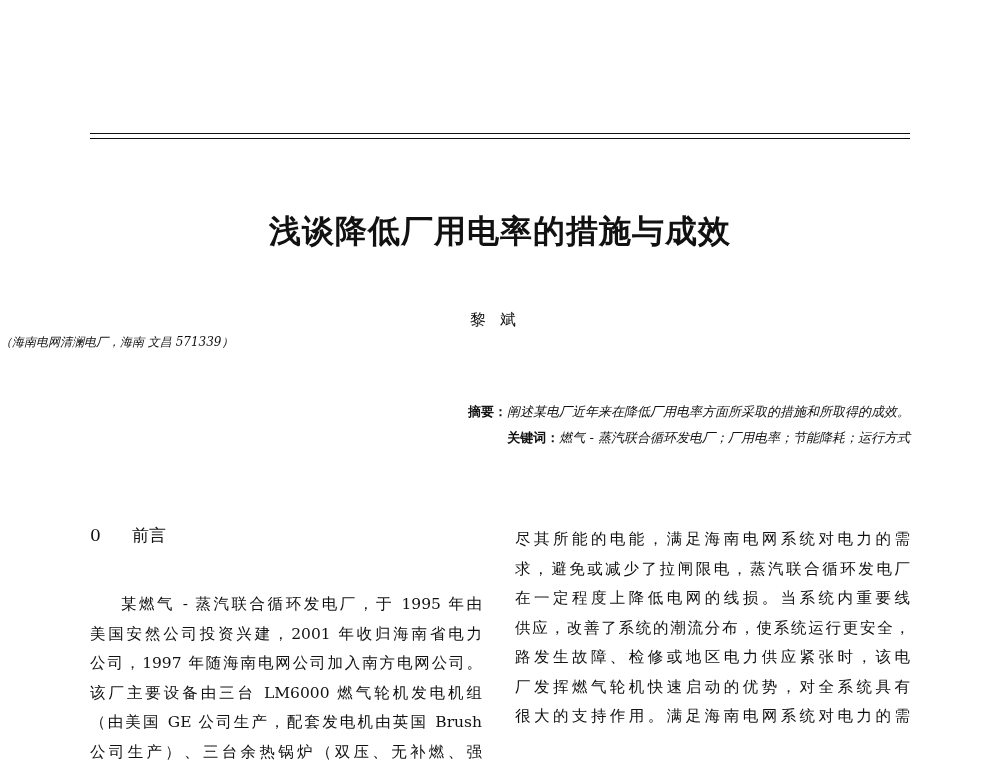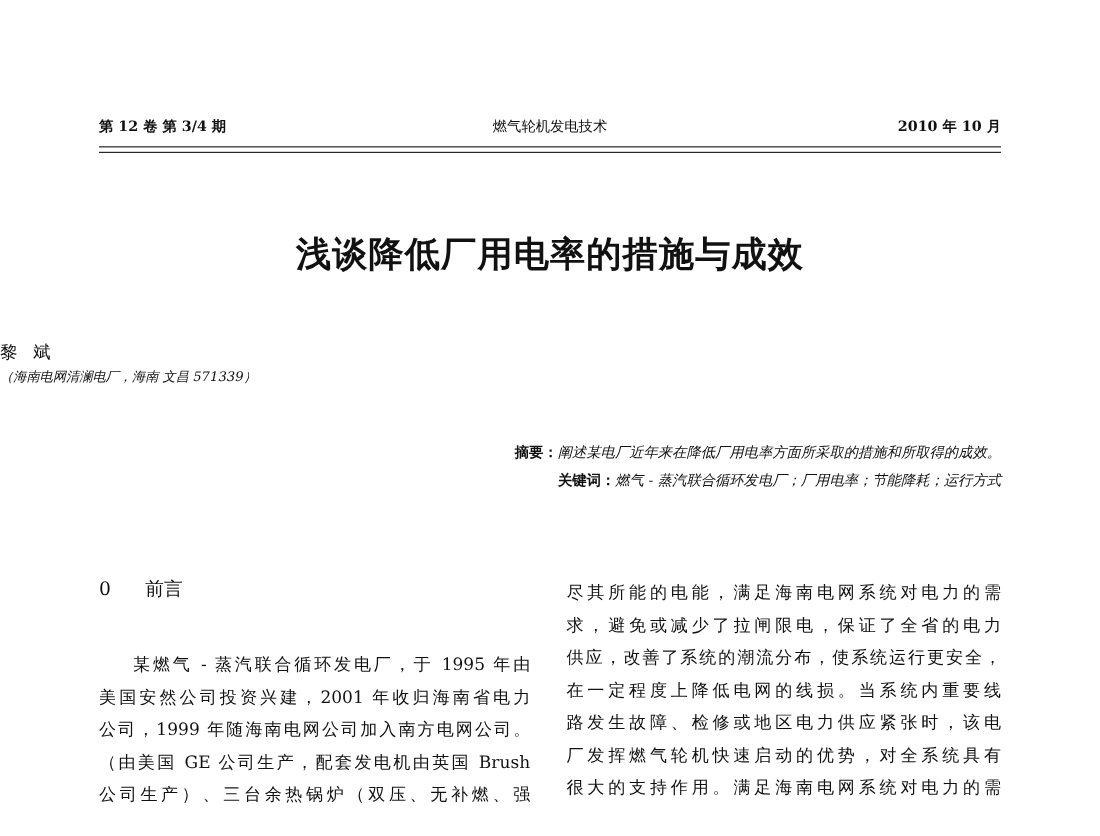--- a/index.html
+++ b/index.html
@@ -8,43 +8,38 @@
   .page { position:absolute; left:0; top:0; width:1000px; height:760px; }
   .hdr { position:absolute; top:106px; left:90px; width:820px; height:20px;
          font-size:13px; font-weight:bold; }
   .hdr .l { position:absolute; left:0; top:0; }
   .hdr .c { position:absolute; left:0; width:820px; text-align:center; top:0; font-weight:normal; }
   .hdr .r { position:absolute; right:0; top:0; }
   .rule1 { position:absolute; left:90px; width:820px; top:133px; height:0; border-top:1.5px solid #111; }
   .rule2 { position:absolute; left:90px; width:820px; top:138px; height:0; border-top:1.5px solid #111; }
   .title { position:absolute; top:210px; left:0; width:1000px; text-align:center;
            font-family:"DejaVu Sans","Liberation Sans",sans-serif; font-size:32px; font-weight:bold; letter-spacing:1px; }
-  .author { position:absolute; top:310px; left:0; width:1000px; font-size:16px; letter-spacing:14px; }
+  .author { position:absolute; top:310px; left:0; width:1000px; text-align:center; font-size:16px; letter-spacing:14px; }
   .affil { position:absolute; top:334px; left:0; width:1000px; text-align:left; font-size:12px; font-style:italic; }
   .abs { position:absolute; left:90px; top:399px; width:820px; font-size:13px; line-height:26px;text-align:right; }
   .abs .lbl { font-weight:bold; font-family:"DejaVu Sans","Liberation Sans",sans-serif; }
   .abs .txt { font-style:italic; }
   .sec { position:absolute; left:90px; top:524px; font-size:17px; }
   .sec .num { display:inline-block; width:42px; }
   .col { position:absolute; font-size:15.5px; line-height:29.5px; text-align:justify; }
   .colL { left:90px; top:590px; width:392px; }
   .colR { left:515px; top:525px; width:395px; }
   .colL .ln, .colR .ln { display:block; white-space:nowrap; text-align:justify; text-align-last:justify; }
   .colL .ln.first { padding-left:31px; }
 </style>
 </head>
 <body>
 
 <div class="page">
 
-  <div class="hdr">
-    <span class="l">第 12 卷  第 3/4 期</span>
-    <span class="c">燃气轮机发电技术</span>
-    <span class="r">2010 年 10 月</span>
-  </div>
   <div class="rule1"></div>
   <div class="rule2"></div>
 
   <div class="title">浅谈降低厂用电率的措施与成效</div>
   <div class="author">黎斌</div>
   <div class="affil">（海南电网清澜电厂，海南 文昌 571339）</div>
 
   <div class="abs">
     <div>
       <span class="lbl">摘要：</span><span class="txt">阐述某电厂近年来在降低厂用电率方面所采取的措施和所取得的成效。</span>
@@ -54,29 +49,30 @@
     </div>
   </div>
 
   <div class="sec">
     <span class="num">0</span><span>前言</span>
   </div>
 
   <div class="col colL">
     <span class="ln first">某燃气 - 蒸汽联合循环发电厂，于 1995 年由</span>
     <span class="ln">美国安然公司投资兴建，2001 年收归海南省电力</span>
-    <span class="ln">公司，1999 年随海南电网公司加入南方电网公司。</span>
+    <span class="ln">公司，1997 年随海南电网公司加入南方电网公司。</span>
+    <span class="ln">该厂主要设备由三台 LM6000 燃气轮机发电机组</span>
     <span class="ln">（由美国 GE 公司生产，配套发电机由英国 Brush</span>
     <span class="ln">公司生产）、三台余热锅炉（双压、无补燃、强</span>
   </div>
 
   <div class="col colR">
     <span class="ln">尽其所能的电能，满足海南电网系统对电力的需</span>
-    <span class="ln">求，避免或减少了拉闸限电，保证了全省的电力</span>
+    <span class="ln">求，避免或减少了拉闸限电，蒸汽联合循环发电厂</span>
+    <span class="ln">在一定程度上降低电网的线损。当系统内重要线</span>
     <span class="ln">供应，改善了系统的潮流分布，使系统运行更安全，</span>
-    <span class="ln">在一定程度上降低电网的线损。当系统内重要线</span>
     <span class="ln">路发生故障、检修或地区电力供应紧张时，该电</span>
     <span class="ln">厂发挥燃气轮机快速启动的优势，对全系统具有</span>
     <span class="ln">很大的支持作用。满足海南电网系统对电力的需</span>
 
   </div>
 
 </div>
 
 </body></html>

